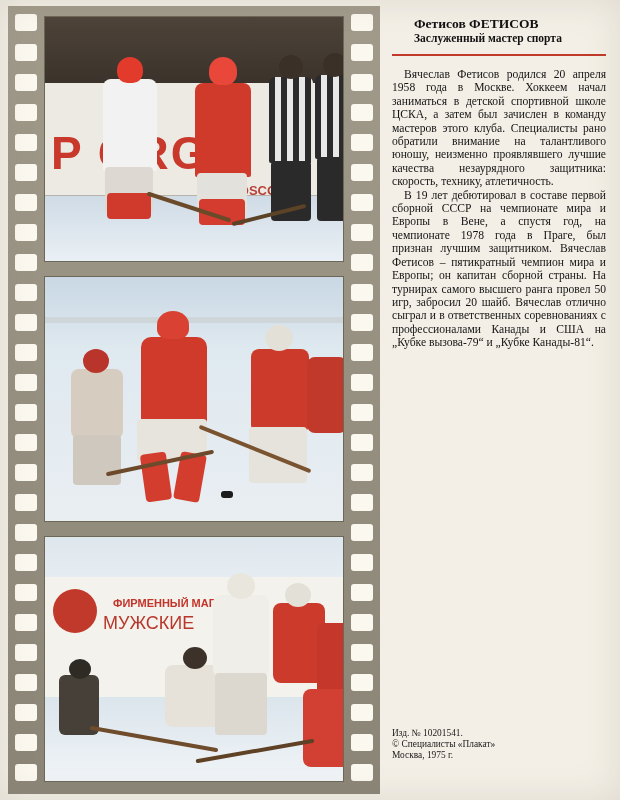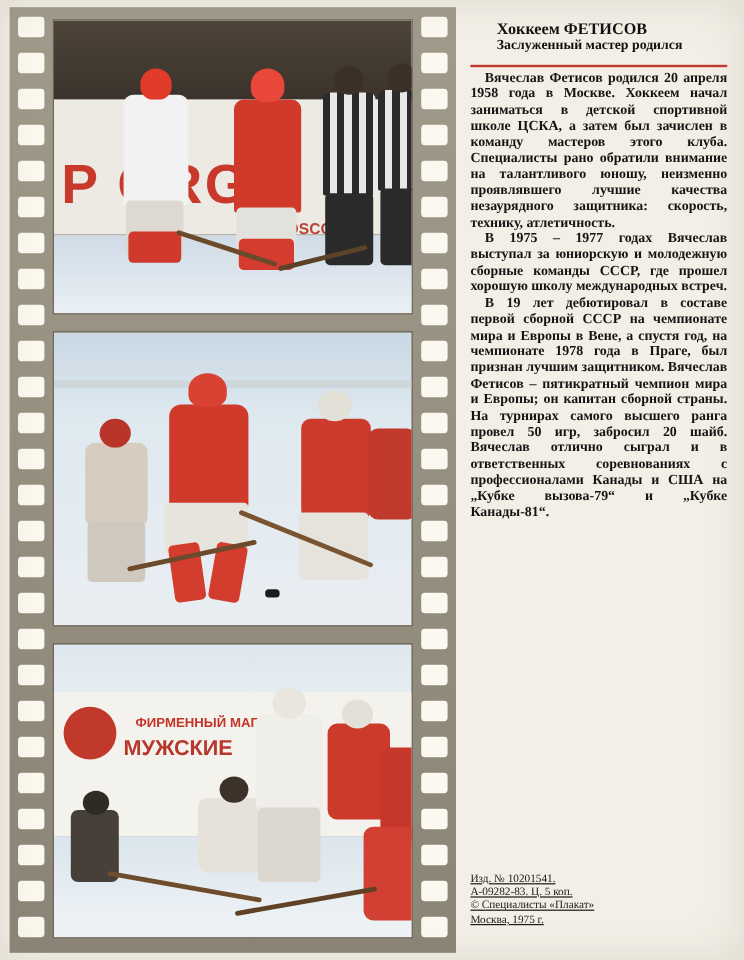--- a/index.html
+++ b/index.html
@@ -151,46 +151,45 @@
     color: #111;
     margin: 1px 0 0 22px;
   }
   .redline {
     margin-top: 9px;
     height: 2px;
     background: #c0392b;
     width: 214px;
   }
   .body-text {
-    margin-top: 2px;
+    margin-top: 12px;
     width: 214px;
     font-size: 11.6px;
     line-height: 13.4px;
     text-align: justify;
     text-justify: inter-word;
     color: #141414;
     hyphens: manual;
-    font-weight: bold;
   }
   .body-text p {
     margin: 0 0 0 0;
     text-indent: 12px;
     text-align: justify;
   }
   .colophon {
     position: absolute;
     left: 0;
     top: 718px;
     width: 214px;
     font-size: 9.4px;
     line-height: 11.2px;
     color: #1a1a1a;
     text-align: left;
   }
-  .colophon div { white-space: nowrap; text-decoration: underline; }
+  .colophon div { white-space: nowrap; }
   
   .page::after{
     content:"";
     position:absolute; inset:0;
     box-shadow: inset 0 0 34px rgba(140,130,110,0.18);
     pointer-events:none;
   }
 </style>
 </head>
 <body>
@@ -311,21 +310,21 @@
         <div class="player" style="left:150px;top:170px;width:120px;height:4px;background:#7a5430;transform:rotate(22deg);"></div>
         <div class="player" style="left:60px;top:184px;width:110px;height:4px;background:#6d4a2b;transform:rotate(-12deg);"></div>
         <div class="player" style="left:176px;top:214px;width:12px;height:7px;background:#1c1c1c;border-radius:3px;"></div>
       </div>
 
       <div class="frame f3">
         <div class="ice"></div>
         <div class="boards"></div>
         <div class="red-logo"></div>
         <div class="adbar" style="left:58px;font-size:11px;top:58px;height:16px;line-height:16px;">ФИРМЕННЫЙ МАГАЗИН</div>
-        <div style="position:absolute;left:58px;top:76px;font-size:18px;font-weight:bold;color:#b8372c;font-family:'Liberation Sans',sans-serif;">МУЖСКИЕ</div>
+        <div style="position:absolute;left:58px;top:76px;font-size:18px;font-weight:normal;color:#b8372c;font-family:'Liberation Sans',sans-serif;">МУЖСКИЕ</div>
         <div class="icefloor"></div>
 
         <div class="player" style="left:120px;top:128px;width:60px;height:62px;background:#e6e2da;border-radius:8px;"></div>
         <div class="player" style="left:138px;top:110px;width:24px;height:22px;background:#3c3229;border-radius:50%;"></div>
 
         <div class="player" style="left:168px;top:58px;width:56px;height:82px;background:#f0eee8;border-radius:8px;"></div>
         <div class="player" style="left:182px;top:36px;width:28px;height:26px;background:#e9e6de;border-radius:50%;"></div>
         <div class="player" style="left:170px;top:136px;width:52px;height:62px;background:#dcd8d0;"></div>
 
         <div class="player" style="left:228px;top:66px;width:52px;height:80px;background:#cc3a2b;border-radius:8px;"></div>
@@ -338,32 +337,30 @@
 
         <div class="player" style="left:44px;top:200px;width:130px;height:4px;background:#6e4c2c;transform:rotate(10deg);"></div>
         <div class="player" style="left:150px;top:212px;width:120px;height:4px;background:#5f4126;transform:rotate(-10deg);"></div>
       </div>
 
     </div>
   </div>
 
   <div class="article">
 
-    <div class="title">Хоккеем ФЕТИСОВ</div>
-    <div class="subtitle">Заслуженный мастер родился</div>
+    <div class="title">Фетисов ФЕТИСОВ</div>
+    <div class="subtitle">Заслуженный мастер спорта</div>
 
     <div class="redline"></div>
 
     <div class="body-text">
       <p>Вячеслав Фетисов родился 20 апреля 1958 года в Москве. Хоккеем начал заниматься в детской спортивной школе ЦСКА, а затем был зачислен в команду мастеров этого клуба. Специалисты рано обратили внимание на талантливого юношу, неизменно проявлявшего лучшие качества незаурядного защитника: скорость, технику, атлетичность.</p>
-      <p>В 1975 – 1977 годах Вячеслав выступал за юниорскую и молодежную сборные команды СССР, где прошел хорошую школу международных встреч.</p>
       <p>В 19 лет дебютировал в составе первой сборной СССР на чемпионате мира и Европы в Вене, а спустя год, на чемпионате 1978 года в Праге, был признан лучшим защитником. Вячеслав Фетисов – пятикратный чемпион мира и Европы; он капитан сборной страны. На турнирах самого высшего ранга провел 50 игр, забросил 20 шайб. Вячеслав отлично сыграл и в ответственных соревнованиях с профессионалами Канады и США на „Кубке вызова-79“ и „Кубке Канады-81“.</p>
     </div>
 
     <div class="colophon">
       <div>Изд. № 10201541.</div>
-      <div>А-09282-83. Ц. 5 коп.</div>
       <div>© Специалисты «Плакат»</div>
       <div>Москва, 1975 г.</div>
     </div>
   </div>
 
 </div>
 
 </body></html>

